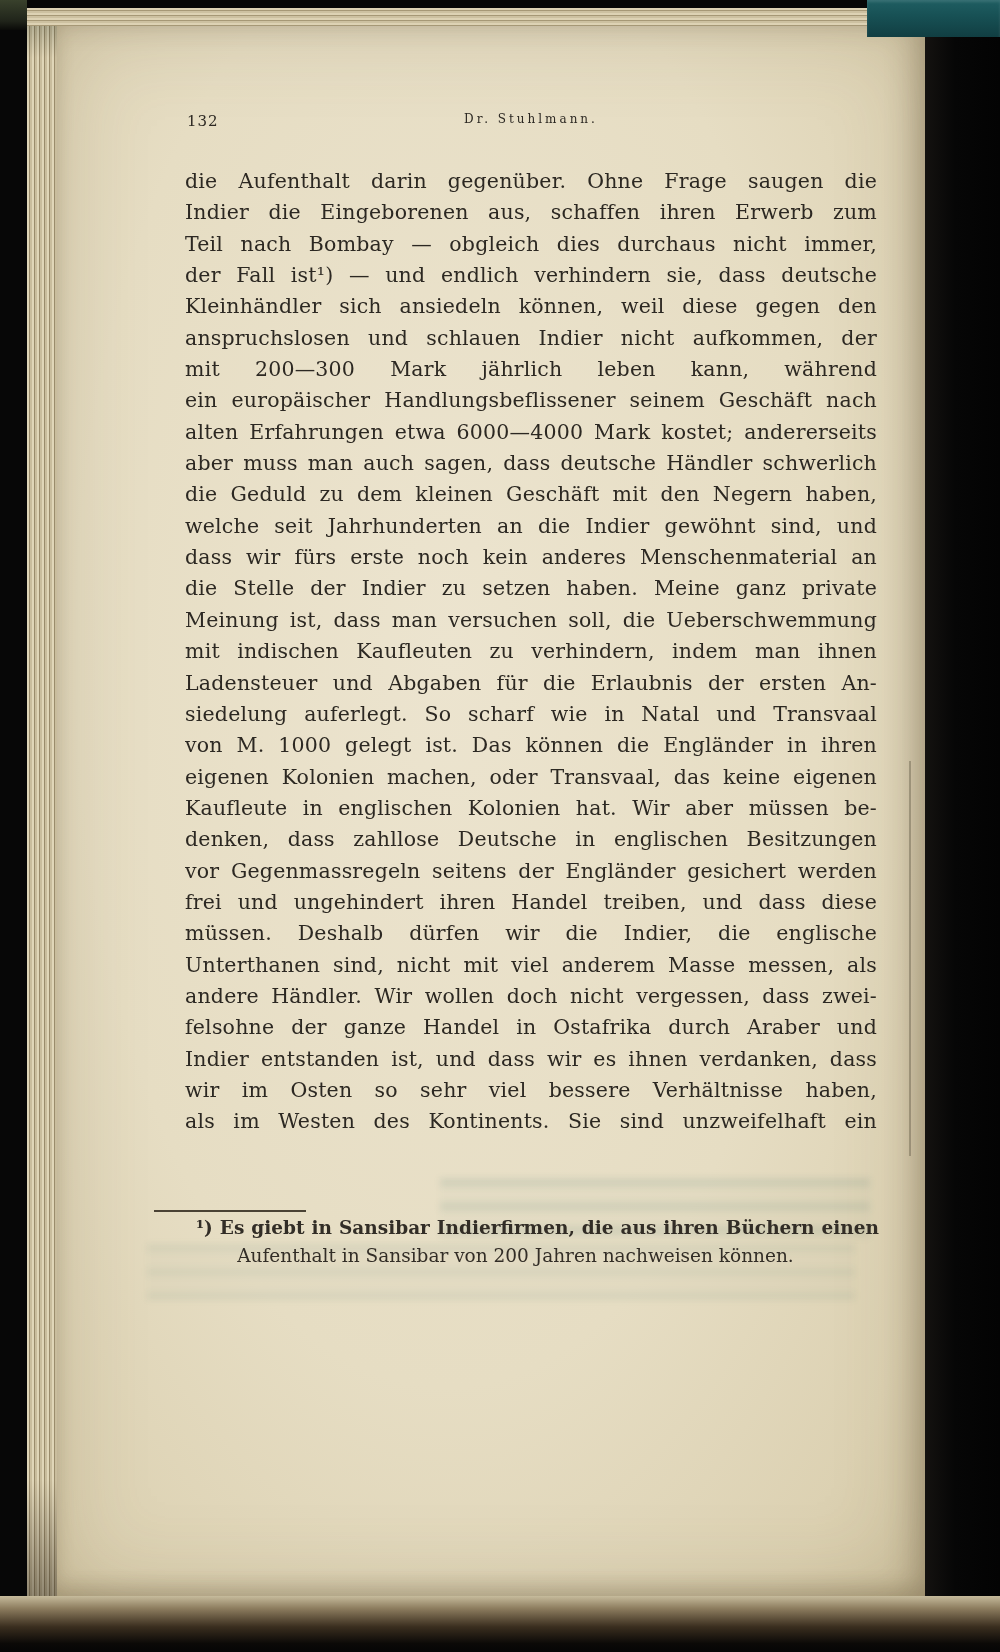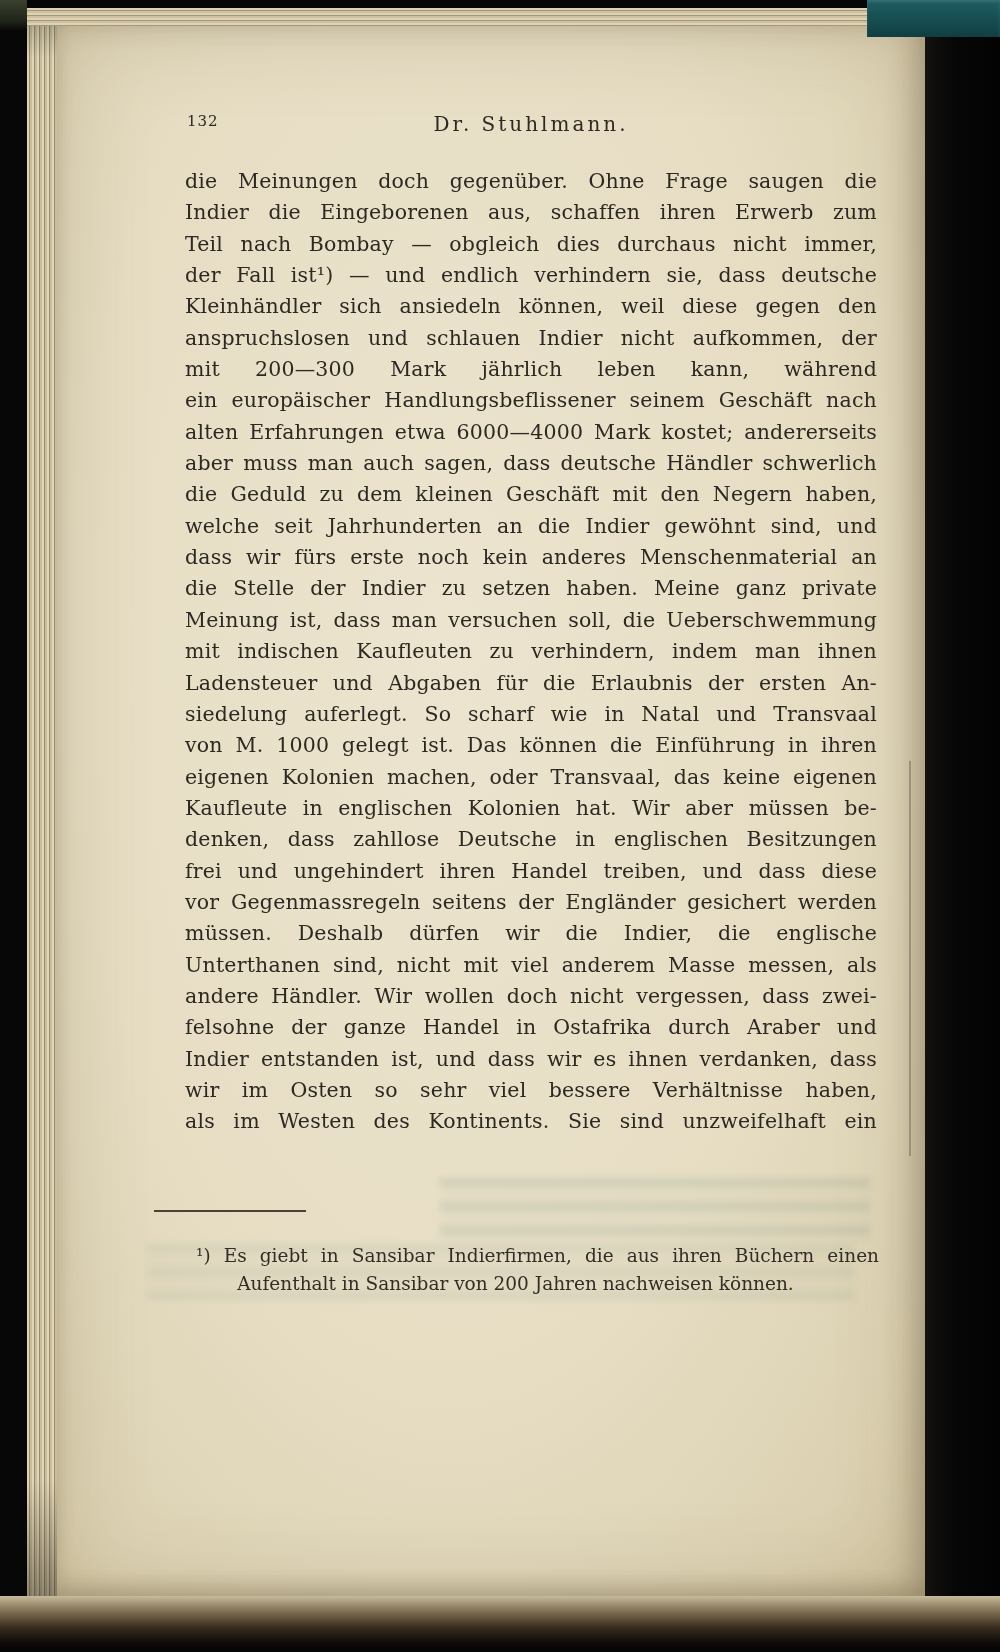--- a/index.html
+++ b/index.html
@@ -79,21 +79,21 @@
   .text-col {
     position:absolute; left:128px; top:86px; width:692px;
     color:#2c2822;
   }
   .page-header { position:relative; height:32px; }
   .page-num {
     position:absolute; left:2px; top:0;
     font-size:15px; letter-spacing:1px;
   }
   .running-title {
-    text-align:center; font-size:20px; letter-spacing:3px;
+    text-align:center; font-size:12px; letter-spacing:3px;
   }
   .body-text { margin-top:22px; }
   .line {
     font-size:20.5px;
     line-height:31.35px;
     height:31.35px;
     text-align:justify;
     text-align-last:justify;
     letter-spacing:0.2px;
     overflow:hidden;
@@ -105,24 +105,25 @@
   }
   .footnote-rule {
     width:152px; height:0;
     border-top:2px solid #4a4234;
     margin-left:2px;
   }
   .fn-line {
     font-size:18.5px; line-height:27.5px;text-align:center;
   }
   .fn-line-first {
-    margin-top:30px;
+    margin-top:2px;
     text-indent:44px;
     text-align:justify;
     text-align-last:justify;
+    font-weight:bold;
   }
 </style>
 </head>
 <body>
 
 <div class="corner-olive"></div>
 <div class="edge-left"></div>
 <div class="edge-top"></div>
 <div class="right-black"></div>
 <div class="teal-book"></div>
@@ -135,44 +136,44 @@
   <div class="hairline"></div>
 
   <div class="text-col">
 
     <div class="page-header">
       <span class="page-num">132</span>
       <div class="running-title">Dr. Stuhlmann.</div>
     </div>
 
     <div class="body-text">
-      <div class="line">die Meinungen doch gegenüber. Ohne Frage saugen die</div>
+      <div class="line">die Aufenthalt darin gegenüber. Ohne Frage saugen die</div>
       <div class="line">Indier die Eingeborenen aus, schaffen ihren Erwerb zum</div>
       <div class="line">Teil nach Bombay — obgleich dies durchaus nicht immer,</div>
       <div class="line">der Fall ist¹) — und endlich verhindern sie, dass deutsche</div>
       <div class="line">Kleinhändler sich ansiedeln können, weil diese gegen den</div>
       <div class="line">anspruchslosen und schlauen Indier nicht aufkommen, der</div>
       <div class="line">mit 200—300 Mark jährlich leben kann, während</div>
       <div class="line">ein europäischer Handlungsbeflissener seinem Geschäft nach</div>
       <div class="line">alten Erfahrungen etwa 6000—4000 Mark kostet; andererseits</div>
       <div class="line">aber muss man auch sagen, dass deutsche Händler schwerlich</div>
       <div class="line">die Geduld zu dem kleinen Geschäft mit den Negern haben,</div>
       <div class="line">welche seit Jahrhunderten an die Indier gewöhnt sind, und</div>
       <div class="line">dass wir fürs erste noch kein anderes Menschenmaterial an</div>
       <div class="line">die Stelle der Indier zu setzen haben. Meine ganz private</div>
       <div class="line">Meinung ist, dass man versuchen soll, die Ueberschwemmung</div>
       <div class="line">mit indischen Kaufleuten zu verhindern, indem man ihnen</div>
       <div class="line">Ladensteuer und Abgaben für die Erlaubnis der ersten An-</div>
       <div class="line">siedelung auferlegt. So scharf wie in Natal und Transvaal</div>
-      <div class="line">von M. 1000 gelegt ist. Das können die Einführung in ihren</div>
+      <div class="line">von M. 1000 gelegt ist. Das können die Engländer in ihren</div>
       <div class="line">eigenen Kolonien machen, oder Transvaal, das keine eigenen</div>
       <div class="line">Kaufleute in englischen Kolonien hat. Wir aber müssen be-</div>
       <div class="line">denken, dass zahllose Deutsche in englischen Besitzungen</div>
+      <div class="line">vor Gegenmassregeln seitens der Engländer gesichert werden</div>
       <div class="line">frei und ungehindert ihren Handel treiben, und dass diese</div>
-      <div class="line">vor Gegenmassregeln seitens der Engländer gesichert werden</div>
       <div class="line">müssen. Deshalb dürfen wir die Indier, die englische</div>
       <div class="line">Unterthanen sind, nicht mit viel anderem Masse messen, als</div>
       <div class="line">andere Händler. Wir wollen doch nicht vergessen, dass zwei-</div>
       <div class="line">felsohne der ganze Handel in Ostafrika durch Araber und</div>
       <div class="line">Indier entstanden ist, und dass wir es ihnen verdanken, dass</div>
       <div class="line">wir im Osten so sehr viel bessere Verhältnisse haben,</div>
       <div class="line">als im Westen des Kontinents. Sie sind unzweifelhaft ein</div>
     </div>
   </div>
 

